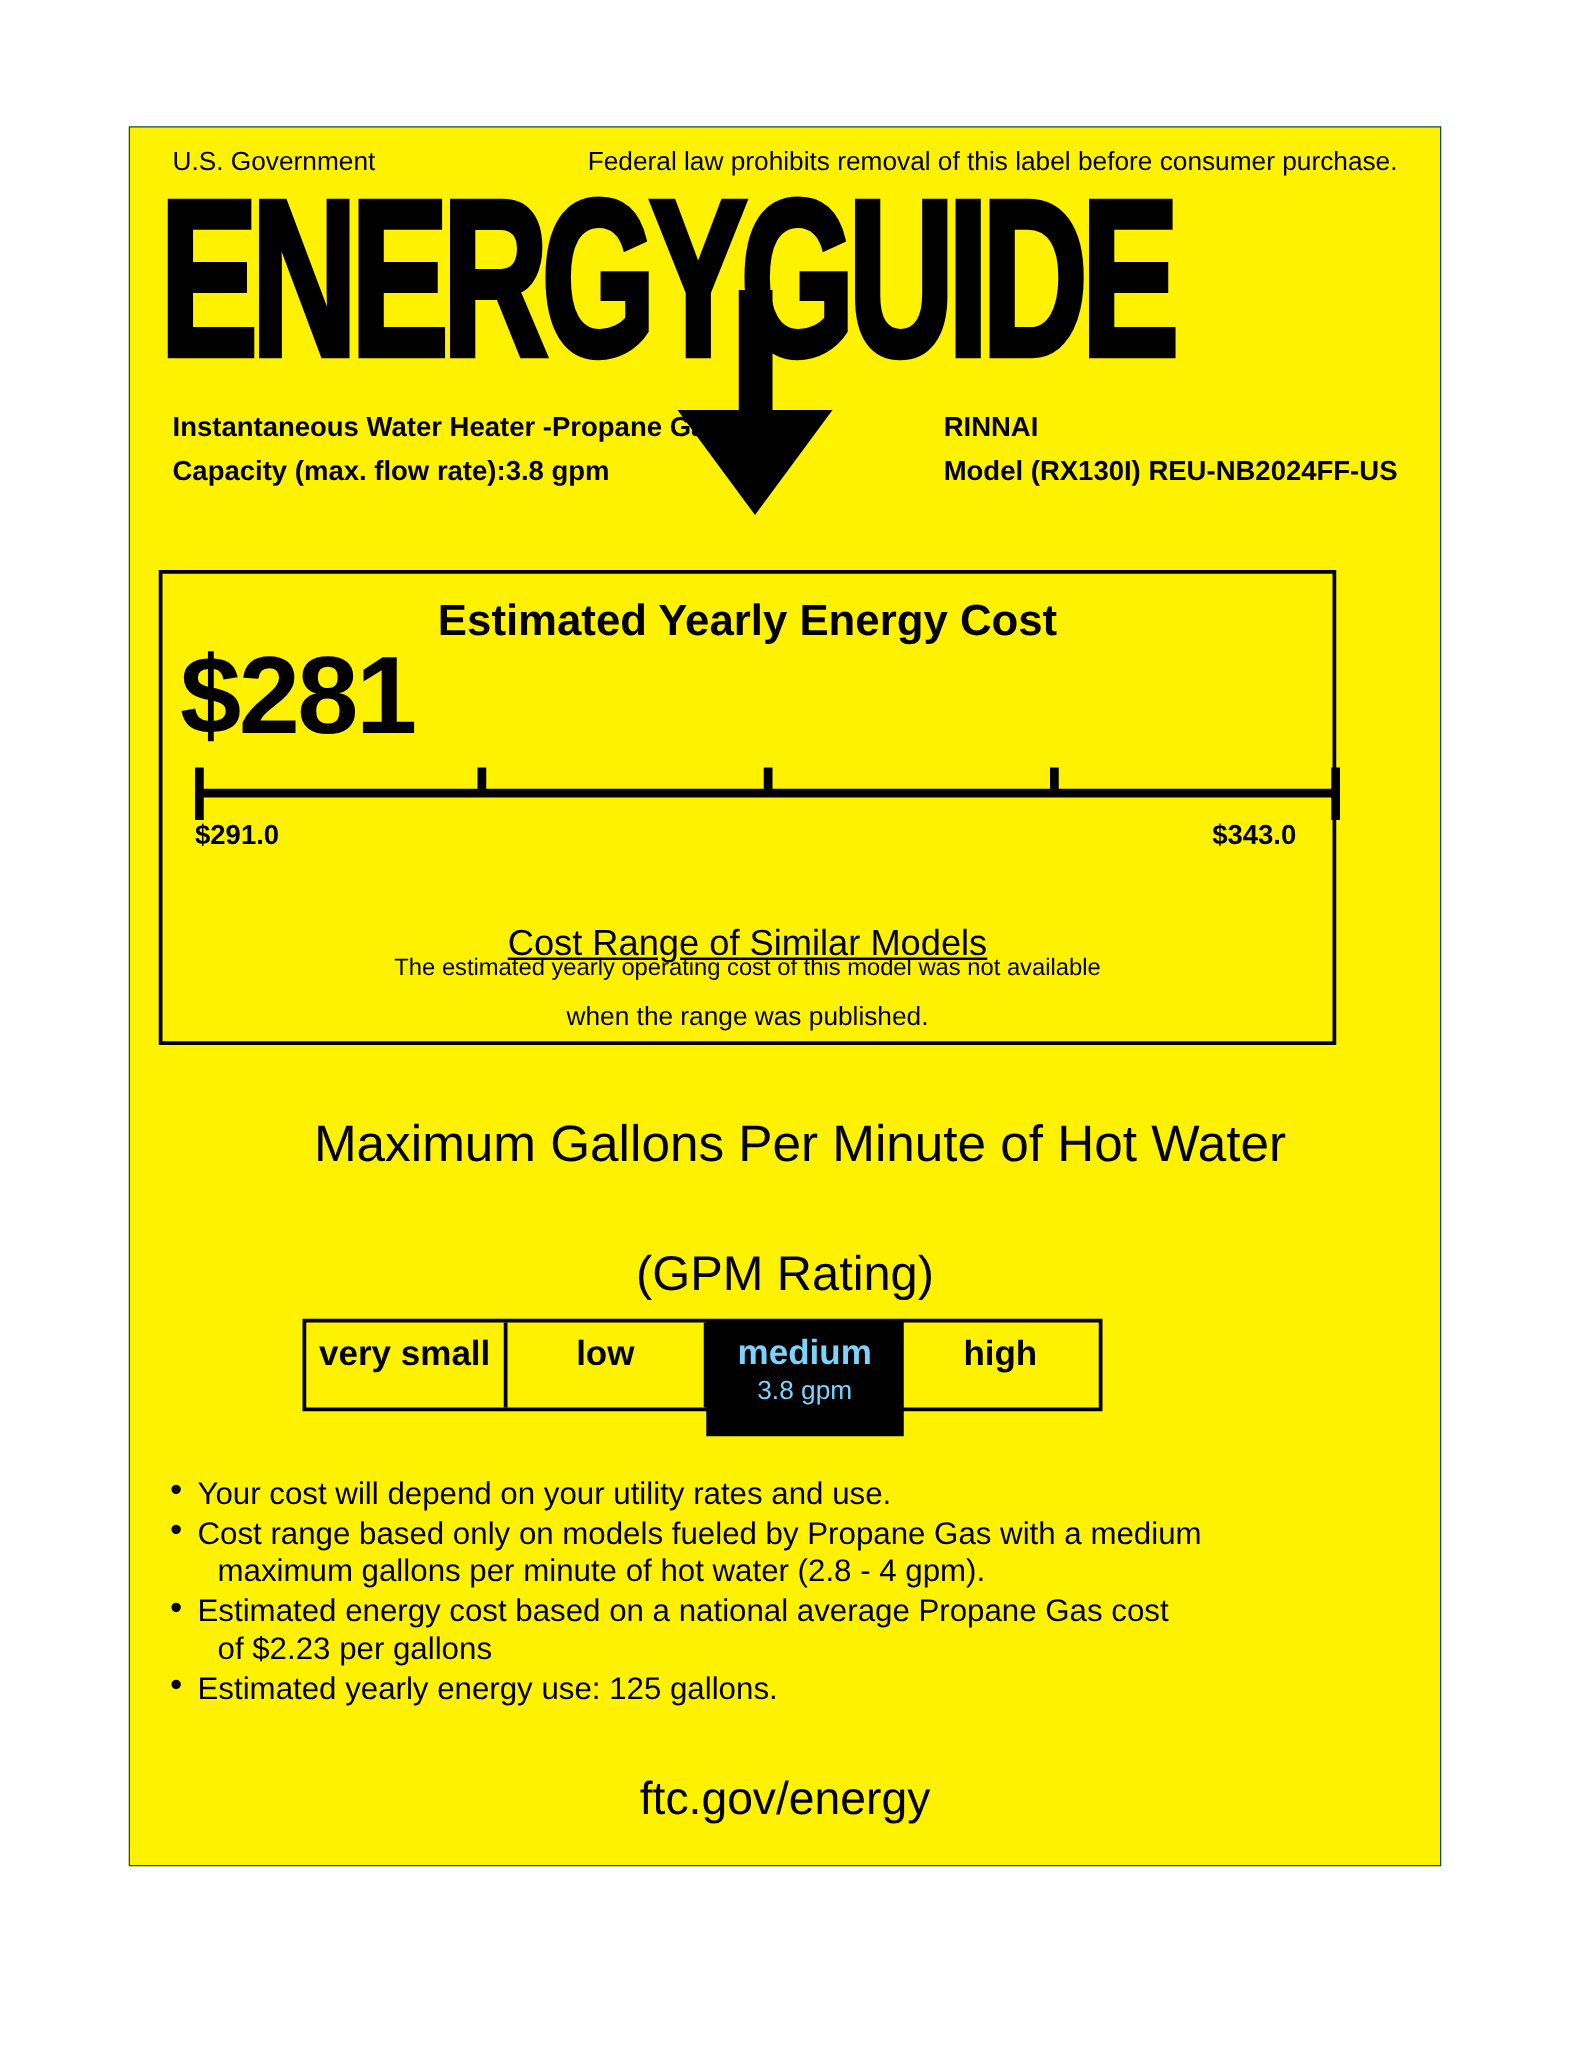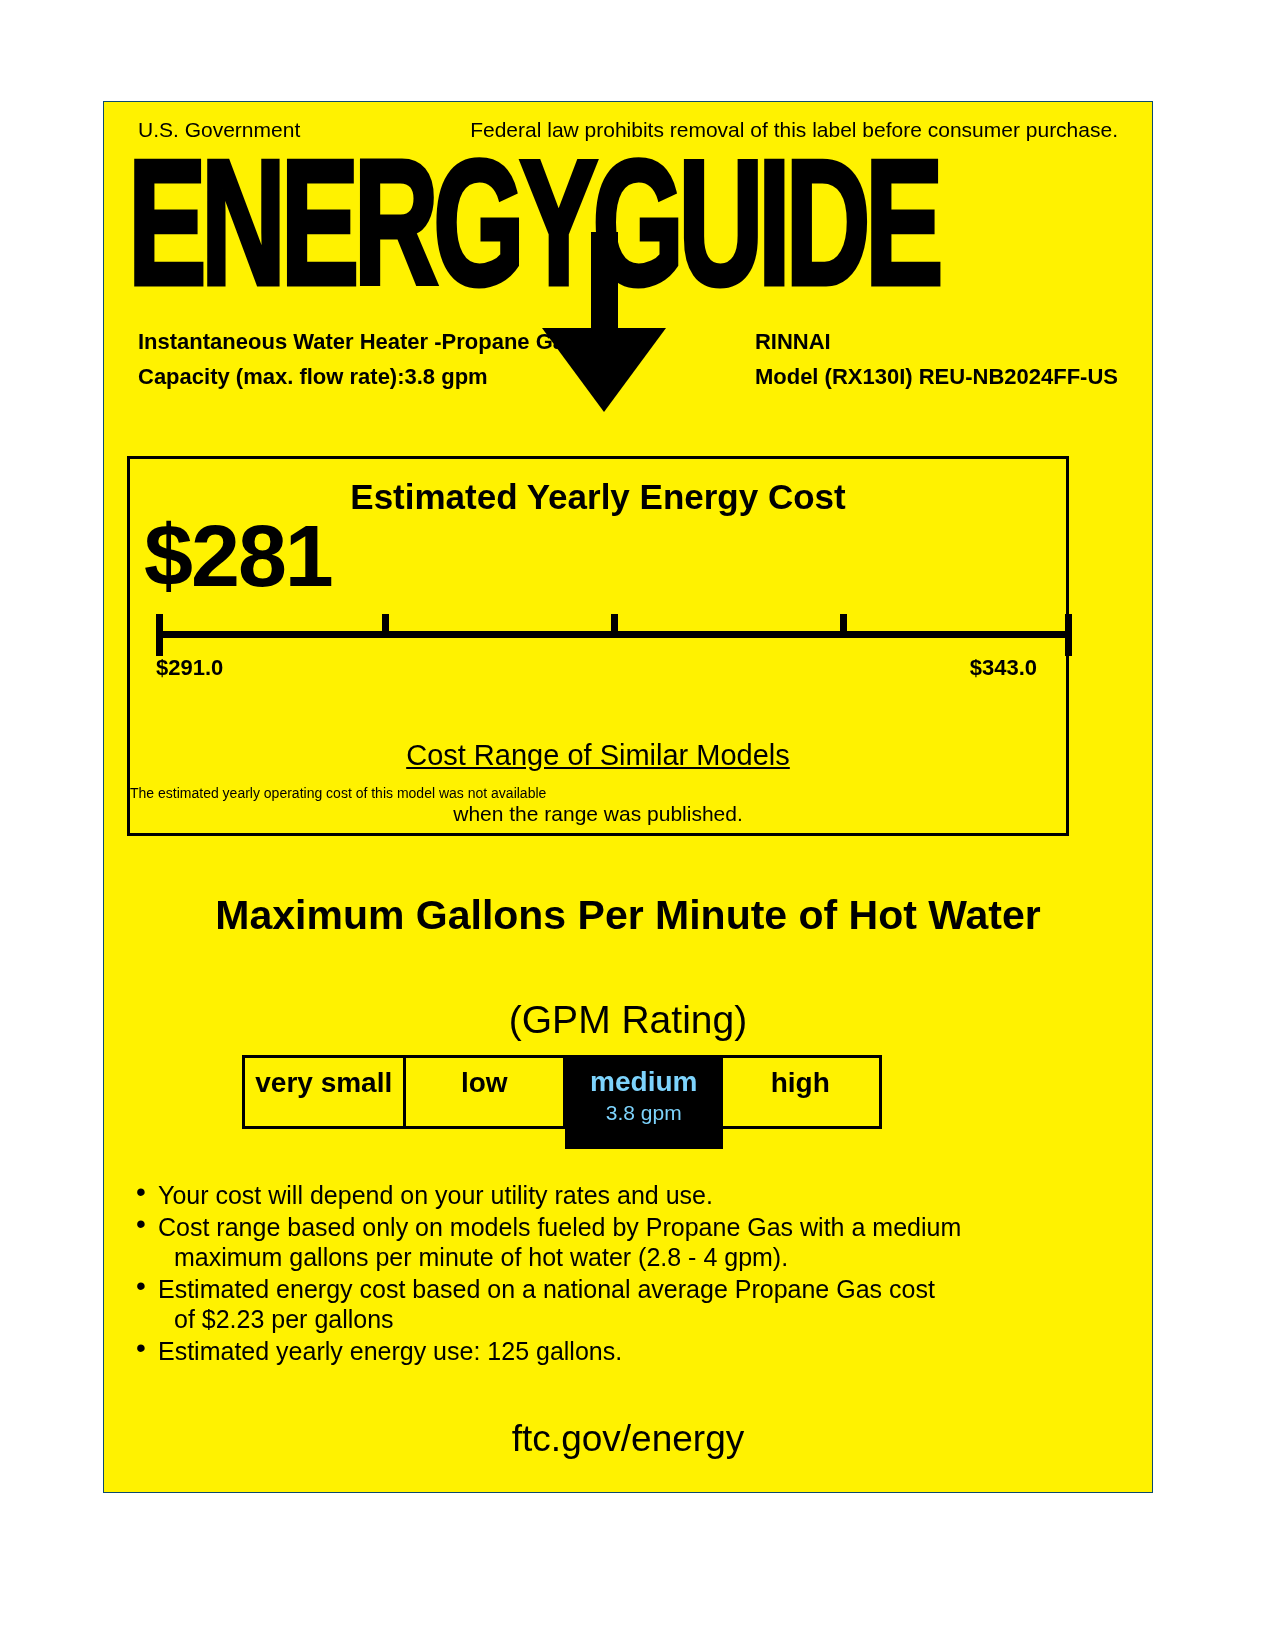--- a/index.html
+++ b/index.html
@@ -21,24 +21,24 @@
   .cost-title{position:absolute;left:0;top:18px;width:100%;text-align:center;
               font-size:35px;font-weight:bold;}
   .cost-value{position:absolute;left:14px;top:46px;font-size:88px;font-weight:bold;letter-spacing:-2px;}
   .scale-line{position:absolute;left:26px;top:172px;width:916px;height:7px;background:#000;}
   .tick{position:absolute;background:#000;width:7px;}
   .tick.end{height:42px;top:155px;}
   .tick.mid{height:19px;top:155px;}
   .range-min{position:absolute;left:26px;top:196px;font-size:22px;font-weight:bold;}
   .range-max{position:absolute;right:29px;top:196px;font-size:22px;font-weight:bold;}
   .cost-caption{position:absolute;left:0;top:280px;width:100%;text-align:center;font-size:29px;text-decoration:underline;}
-  .cost-note1{position:absolute;left:0;top:326px;width:100%;font-size:14px;}
+  .cost-note1{position:absolute;left:0;top:305px;width:100%;text-align:center;font-size:19px;}
   .cost-note2{position:absolute;left:0;top:343px;width:100%;text-align:center;font-size:21px;}
   .gpm-title{position:absolute;left:0;top:790px;width:100%;text-align:center;
-             font-size:41px;font-weight:bold;}
+             font-size:41px;font-weight:normal;padding-left:12px;}
   .gpm-sub{position:absolute;left:0;top:896px;width:100%;text-align:center;font-size:39px;}
   .gpm-table{position:absolute;left:138px;top:953px;width:640px;height:74px;
              border:3px solid #000;box-sizing:border-box;display:flex;align-items:stretch;}
   .gpm-cell{flex:1 1 0;text-align:center;font-size:28px;font-weight:bold;padding-top:9px;
             border-right:3px solid #000;box-sizing:border-box;}
   .gpm-cell:last-child{border-right:none;}
   .gpm-cell.selected{position:relative;z-index:2;height:92px;background:#000;color:#7dd3fc;
                      border-right:none;margin:-1px;}
   .gpm-cell .val{display:block;font-weight:normal;font-size:21px;line-height:30px;}
   .bullets{position:absolute;left:30px;top:1078px;width:920px;font-size:25px;line-height:30px;}

